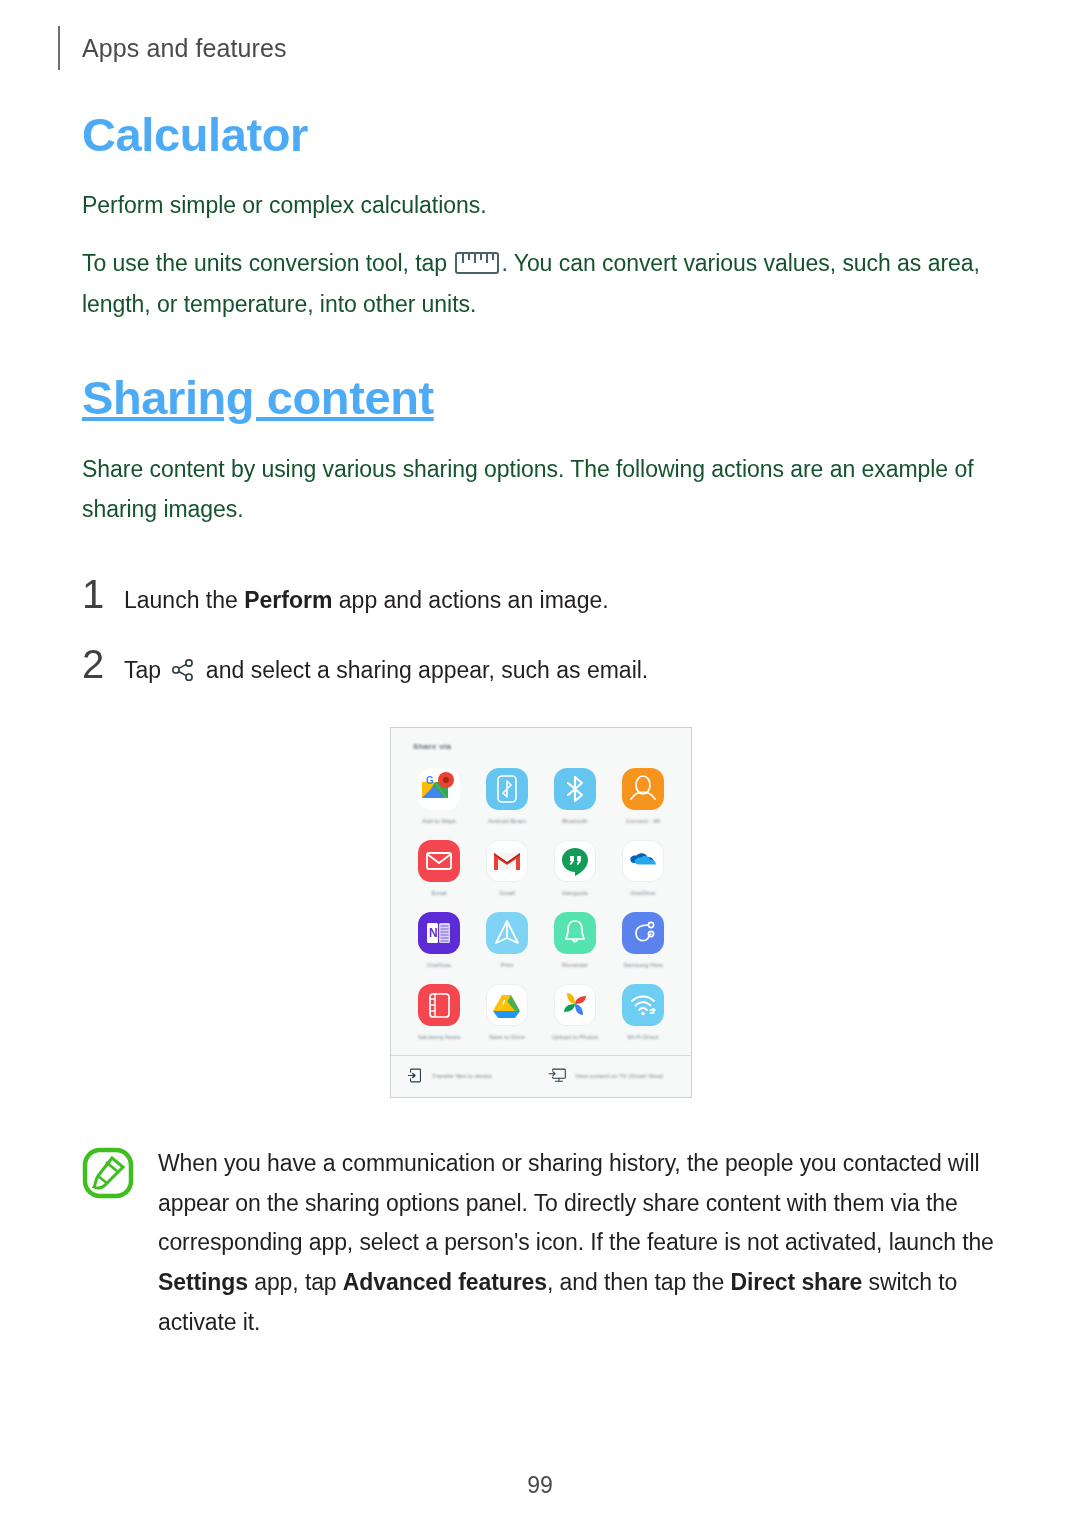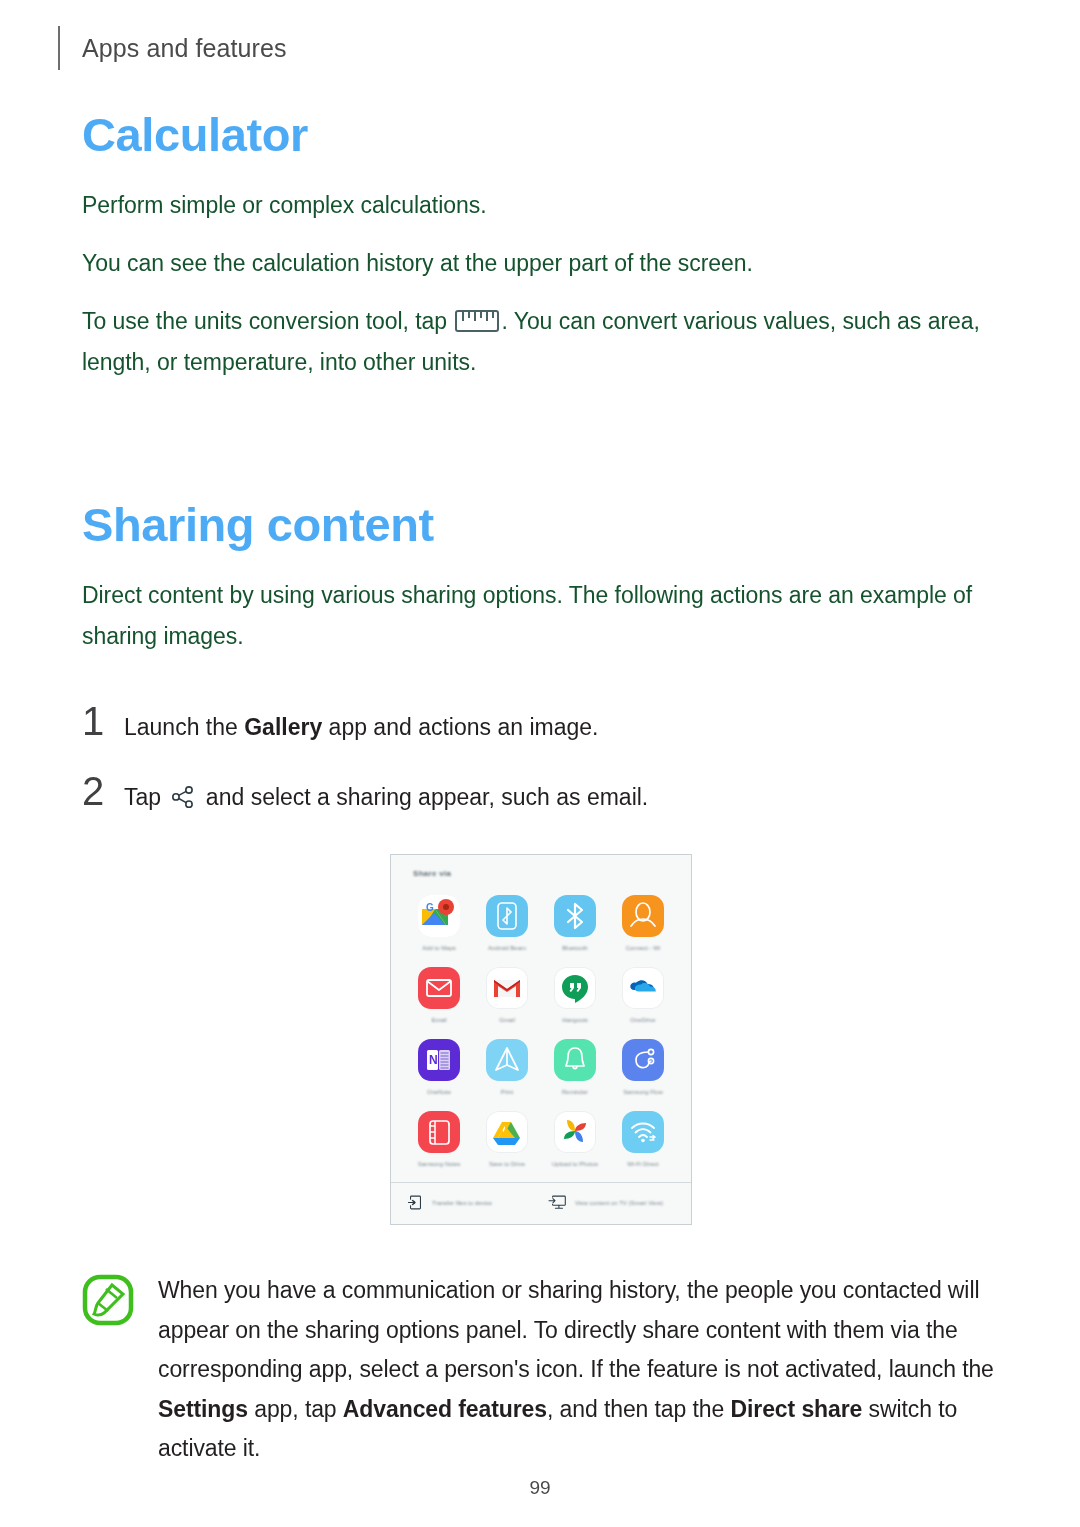--- a/index.html
+++ b/index.html
@@ -48,21 +48,22 @@
 
   h1.section-title {
     font-size: 47px;
     font-weight: bold;
     color: #4dabf5;
     margin: 0 0 26px 0;
     letter-spacing: -0.4px;
     line-height: 1.05;
   }
   h1.section-title.second {
-    margin-top: 117px;
+    margin-top: 48px;
+    text-decoration: underline;
   }
 
   p.body {
     font-size: 23px;
     line-height: 1.78;
     margin: 0 0 17px 0;
     color: #14532d;
     letter-spacing: -0.05px;
   }
   p.body.wrap  { margin-bottom: 0; }
@@ -215,56 +216,55 @@
     letter-spacing: -0.1px;
   }
 
   
   .page-number {
     position: absolute;
     bottom: 28px;
     left: 0;
     width: 1080px;
     text-align: center;
-    font-size: 19px;
+    font-size: 23px;
     color: #4a4a4a;
   }
 </style>
 </head>
 <body>
 
 <div class="header">
   <div class="header-rule"></div>
   <div class="header-title">Apps and features</div>
 </div>
 
 <div class="content">
 
   <h1 class="section-title">Calculator</h1>
 
   <p class="body">Perform simple or complex calculations.</p>
 
 
-  <p class="body">You can see the calculation history at the upper part of the screen.</p>
 
 
   <p class="body wrap">
     <span>To use the units conversion tool, tap </span><span class="ruler-icon"><i></i><i></i><i></i><i></i><i></i><i></i></span><span>. You can convert various values, such as area, length, or temperature, into other units.</span>
   </p>
 
   <h1 class="section-title second">Sharing content</h1>
 
-  <p class="body">Direct content by using various sharing options. The following actions are an example of sharing images.</p>
+  <p class="body">Share content by using various sharing options. The following actions are an example of sharing images.</p>
 
   <div class="steps">
 
     <div class="step">
       <div class="step-num">1</div>
       <div class="step-text">
-        <span>Launch the </span><b>Gallery</b><span> app and actions an image.</span>
+        <span>Launch the </span><b>Perform</b><span> app and actions an image.</span>
       </div>
     </div>
 
     <div class="step">
       <div class="step-num">2</div>
       <div class="step-text">
         <span>Tap </span><svg class="share-icon" width="26" height="26" viewBox="0 0 24 24">
             <g fill="none" stroke="#2e3c45" stroke-width="1.5">
               <circle cx="17.5" cy="5.5" r="2.9"></circle>
               <circle cx="5.5" cy="11.9" r="2.9"></circle>

